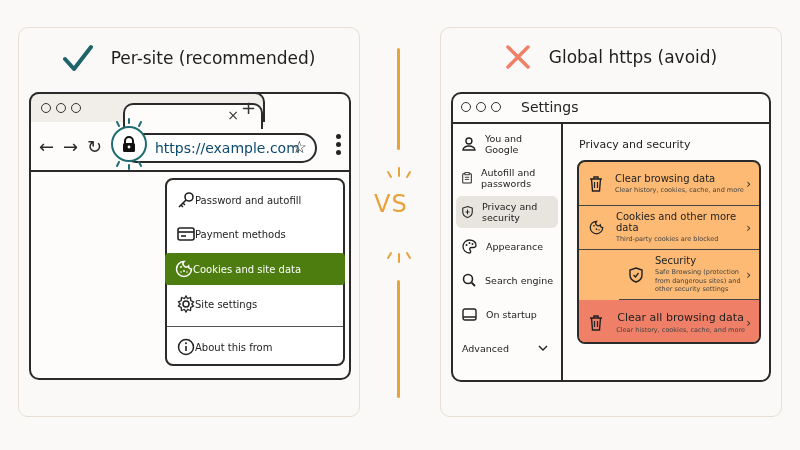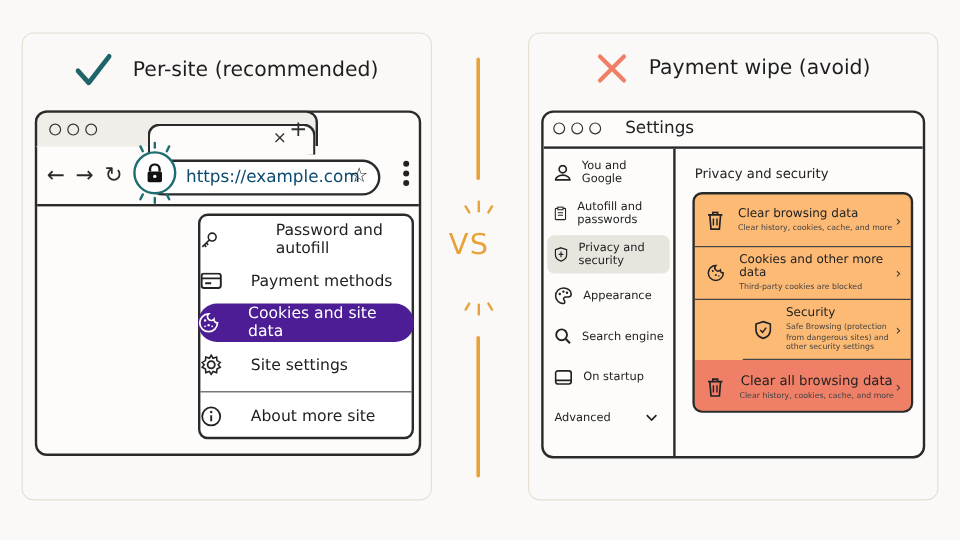--- a/index.html
+++ b/index.html
@@ -102,30 +102,30 @@
     width: 180px; height: 188px;
     border: 2px solid #2a2a2a;
     border-radius: 8px;
     background: #fff;
   }
   .menu-item {
     position: absolute;
     left: 0; right: 0;
     height: 32px;
     display: flex; align-items: center;
-    padding-left: 0;
-    gap: 24px;
-    font-size: 13px;
+    padding-left: 10px;
+    gap: 0;
+    font-size: 10px;
     color: #222;
   }
   .menu-item.active {
-    background: #4c1d95;
+    background: #4d7c0f;
     color: #fff;
     left: -2px; right: -2px;
-    border-radius: 16px;
+    border-radius: 4px;
   }
   .menu-divider { position: absolute; left: 0; right: 0; top: 146px; border-top: 1.5px solid #555; }
 
   
   .vs-line { position: absolute; left: 397px; width: 3px; background: #e8a23a; border-radius: 2px; }
   .vs-text { position: absolute; left: 374px; top: 190px; font-size: 24px; color: #e8a23a; letter-spacing: 1px; }
 
   
   .settings {
     position: absolute;
@@ -260,21 +260,21 @@
           </svg>
         <span>Site settings</span>
       </div>
       <div class="menu-divider"></div>
       <div class="menu-item" style="top:151px;">
         <svg width="18" height="18" viewBox="0 0 18 18">
             <circle cx="9" cy="9" r="7.5" stroke="#222" stroke-width="1.5" fill="none"></circle>
             <line x1="9" y1="8" x2="9" y2="13" stroke="#222" stroke-width="1.6"></line>
             <circle cx="9" cy="5.3" r="1" fill="#222"></circle>
           </svg>
-        <span>About more site</span>
+        <span>About this from</span>
       </div>
     </div>
   </div>
 </div>
 
 <div class="vs-line" style="top:48px;height:102px;"></div>
 <svg style="position:absolute;left:382px;top:166px;" width="34" height="100" viewBox="0 0 34 100">
   <g stroke="#e8a23a" stroke-width="2" stroke-linecap="round">
     <line x1="17" y1="2" x2="17" y2="10"></line>
       <line x1="6" y1="6" x2="9" y2="11"></line>
@@ -285,21 +285,21 @@
   </g>
 </svg>
 <div class="vs-text">VS</div>
 <div class="vs-line" style="top:280px;height:118px;"></div>
 
 <div class="panel right">
   <div class="panel-title">
     <svg width="26" height="26" viewBox="0 0 26 26">
         <path d="M3 3 L23 23 M23 3 L3 23" stroke="#ef7f66" stroke-width="3.5" stroke-linecap="round"></path>
       </svg>
-    <span>Payment wipe (avoid)</span>
+    <span>Global https (avoid)</span>
   </div>
 
   <div class="settings">
     <div class="settings-header">
       <div class="dots" style="left:8px;top:8px;">
         <span class="dot"></span>
         <span class="dot"></span>
         <span class="dot"></span>
       </div>
       <span class="settings-title">Settings</span>

